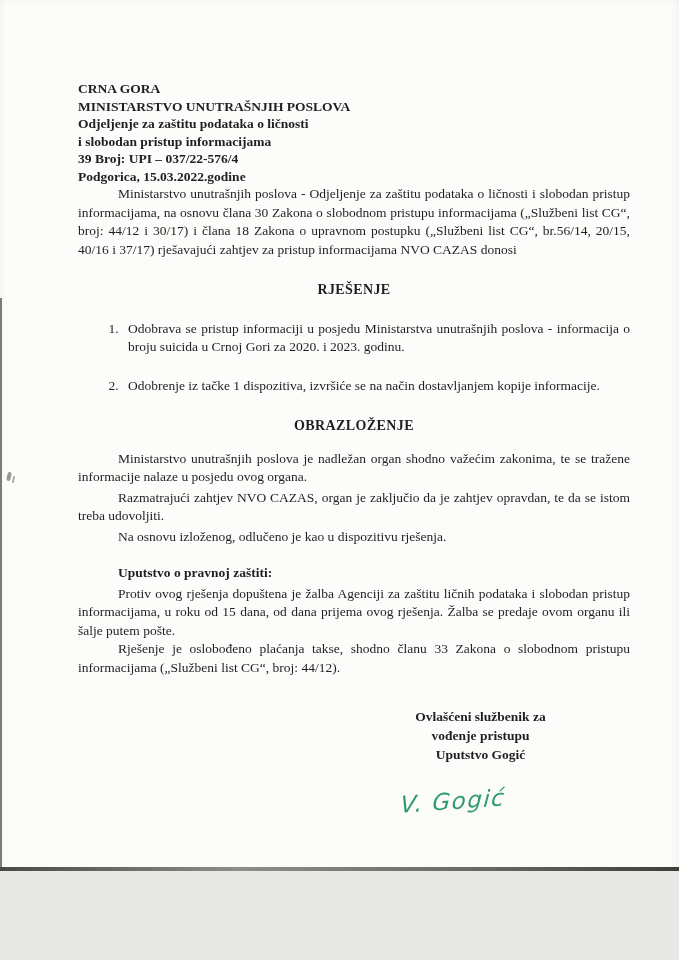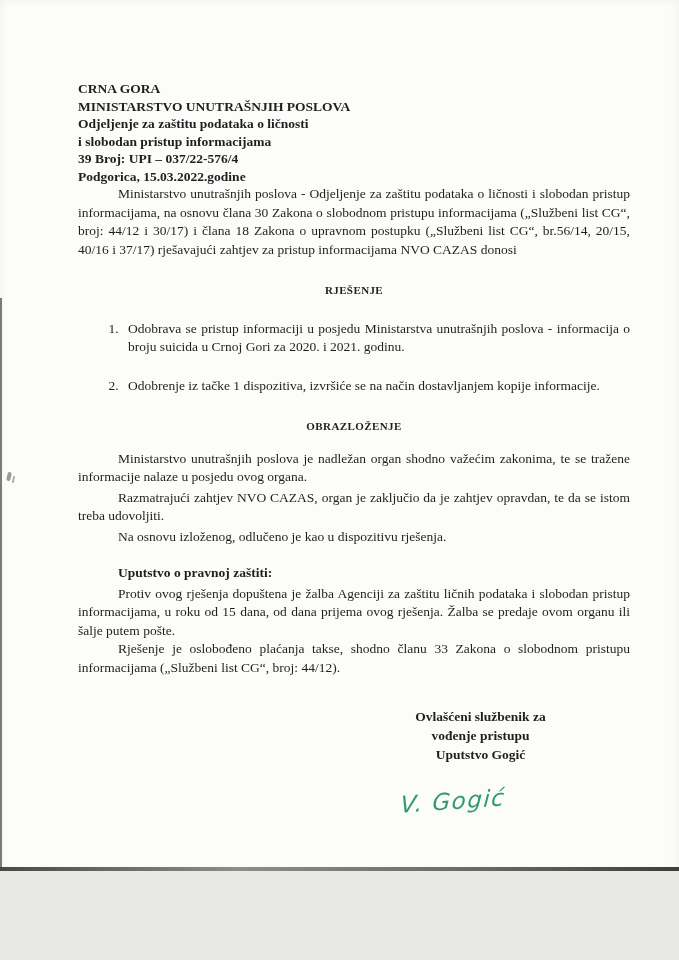--- a/index.html
+++ b/index.html
@@ -25,21 +25,21 @@
   .header { font-weight: bold; line-height: 17.5px; }
   .header div { white-space: nowrap; }
   
   p.para {
     margin: 0;
     text-align: justify;
   }
   p.indent { text-indent: 40px; }
   .intro { margin-top: 26px; }
   .center-heading {
-    font-size: 11px;
+    font-size: 14px;
     font-weight: bold;
     text-align: center;
     letter-spacing: 0.4px;
     margin: 22px 0 0 0;
   }
   ol.decision-list {
     margin: 20px 0 0 0;
     padding: 0 0 0 44px;
   }
   ol.decision-list li {
@@ -102,21 +102,21 @@
       <div>i slobodan pristup informacijama</div>
       <div>39 Broj: UPI – 037/22-576/4</div>
       <div>Podgorica, 15.03.2022.godine</div>
     </div>
 
     <p class="para indent intro">Ministarstvo unutrašnjih poslova - Odjeljenje za zaštitu podataka o ličnosti i slobodan pristup informacijama, na osnovu člana 30 Zakona o slobodnom pristupu informacijama („Službeni list CG“, broj: 44/12 i 30/17) i člana 18 Zakona o upravnom postupku („Službeni list CG“, br.56/14, 20/15, 40/16 i 37/17) rješavajući zahtjev za pristup informacijama NVO CAZAS donosi</p>
 
     <div class="center-heading">RJEŠENJE</div>
 
     <ol class="decision-list">
-      <li>Odobrava se pristup informaciji u posjedu Ministarstva unutrašnjih poslova - informacija o broju suicida u Crnoj Gori za 2020. i 2021. godinu.</li>
+      <li>Odobrava se pristup informaciji u posjedu Ministarstva unutrašnjih poslova - informacija o broju suicida u Crnoj Gori za 2020. i 2023. godinu.</li>
       <li>Odobrenje iz tačke 1 dispozitiva, izvršiće se na način dostavljanjem kopije informacije.</li>
     </ol>
 
     <div class="center-heading">OBRAZLOŽENJE</div>
 
     <div class="obraz">
       <p class="para indent">Ministarstvo unutrašnjih poslova je nadležan organ shodno važećim zakonima, te se tražene informacije nalaze u posjedu ovog organa.</p>
       <p class="para indent">Razmatrajući zahtjev NVO CAZAS, organ je zaključio da je zahtjev opravdan, te da se istom treba udovoljiti.</p>
       <p class="para indent">Na osnovu izloženog, odlučeno je kao u dispozitivu rješenja.</p>
     </div>

